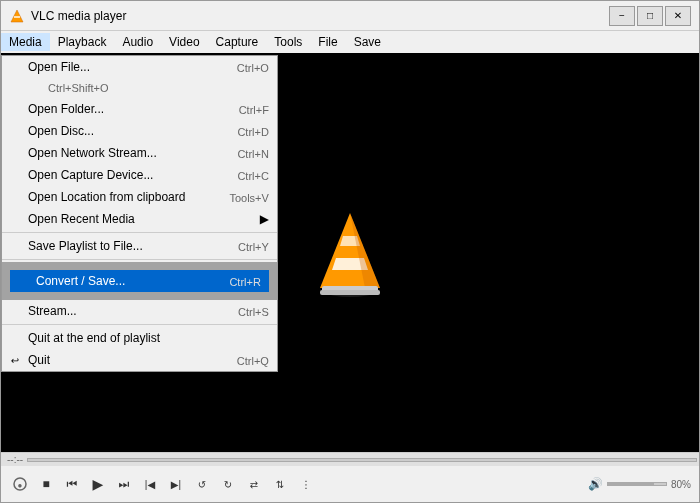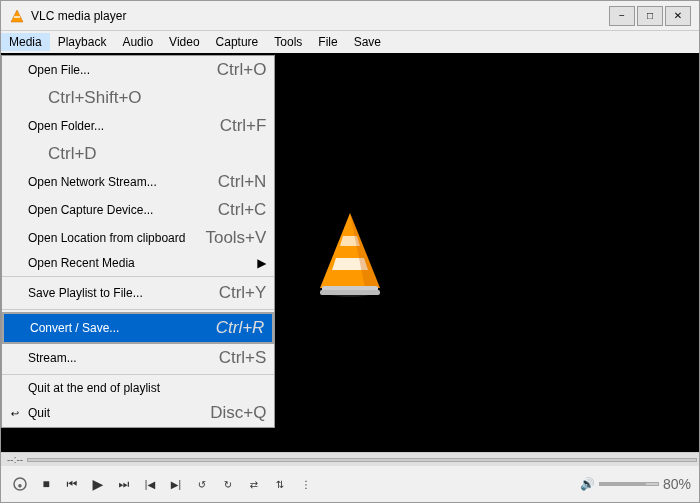--- a/index.html
+++ b/index.html
@@ -83,42 +83,42 @@
       top: 22px;
       left: 0;
       background: #f0f0f0;
       border: 1px solid #999;
       min-width: 240px;
       z-index: 100;
       box-shadow: 2px 2px 4px rgba(0,0,0,0.2);
     }
     .dropdown-item {
       display: flex;
-      align-items: center;
+      align-items: flex-end;
       padding: 4px 8px 4px 26px;
       cursor: pointer;
       white-space: nowrap;
       position: relative;
+      gap: 24px;
     }
     .dropdown-item.highlighted {
       background: #0066cc;
       color: white;
-      border: 2px solid #a3a3a3;
+      border: 8px solid #a3a3a3;
     }
     .dropdown-item .label {
       flex: 1;
     }
     .dropdown-item .shortcut {
       margin-left: 20px;
       color: #666;
-      font-size: 17px;
+      font-size: 11px;
     }
     .dropdown-item.highlighted .shortcut {
       color: #ddd;
-      font-style: italic;
     }
     .dropdown-separator {
       height: 1px;
       background: #ccc;
       margin: 2px 0;
     }
     .dropdown-item .arrow {
       margin-left: 4px;
     }
     .dropdown-item-icon {
@@ -200,21 +200,21 @@
     .volume-slider {
       width: 60px;
       height: 4px;
       background: #ccc;
       border: 1px solid #aaa;
     }
 
     .spacer { flex: 1; }
 
     .volume-label {
-      font-size: 14px;
+      font-size: 10px;
       color: #666;
     }
 
     
     .cone-svg {
       width: 80px;
       height: 90px;
     }
   </style>
 </head>
@@ -257,20 +257,21 @@
         </div>
 
         <div class="dropdown-item">
           <span class="dropdown-item-icon"></span>
           <span class="label">Open Folder...</span>
           <span class="shortcut">Ctrl+F</span>
         </div>
 
         <div class="dropdown-item">
           <span class="dropdown-item-icon"></span>
+          <span class="label">Open Disc...</span>
           <span class="shortcut">Ctrl+D</span>
         </div>
 
         <div class="dropdown-item">
           <span class="dropdown-item-icon"></span>
           <span class="label">Open Network Stream...</span>
           <span class="shortcut">Ctrl+N</span>
         </div>
 
         <div class="dropdown-item">
@@ -316,21 +317,21 @@
         <div class="dropdown-separator"></div>
 
         <div class="dropdown-item">
           <span class="dropdown-item-icon"></span>
           <span class="label">Quit at the end of playlist</span>
         </div>
 
         <div class="dropdown-item">
           <span class="dropdown-item-icon">↩</span>
           <span class="label">Quit</span>
-          <span class="shortcut">Disc+Q</span>
+          <span class="shortcut">Ctrl+Q</span>
         </div>
 
       </div>
     </div>
 
     <div class="menu-item">
       <span>Playback</span>
     </div>
     <div class="menu-item">
       <span>Audio</span>

